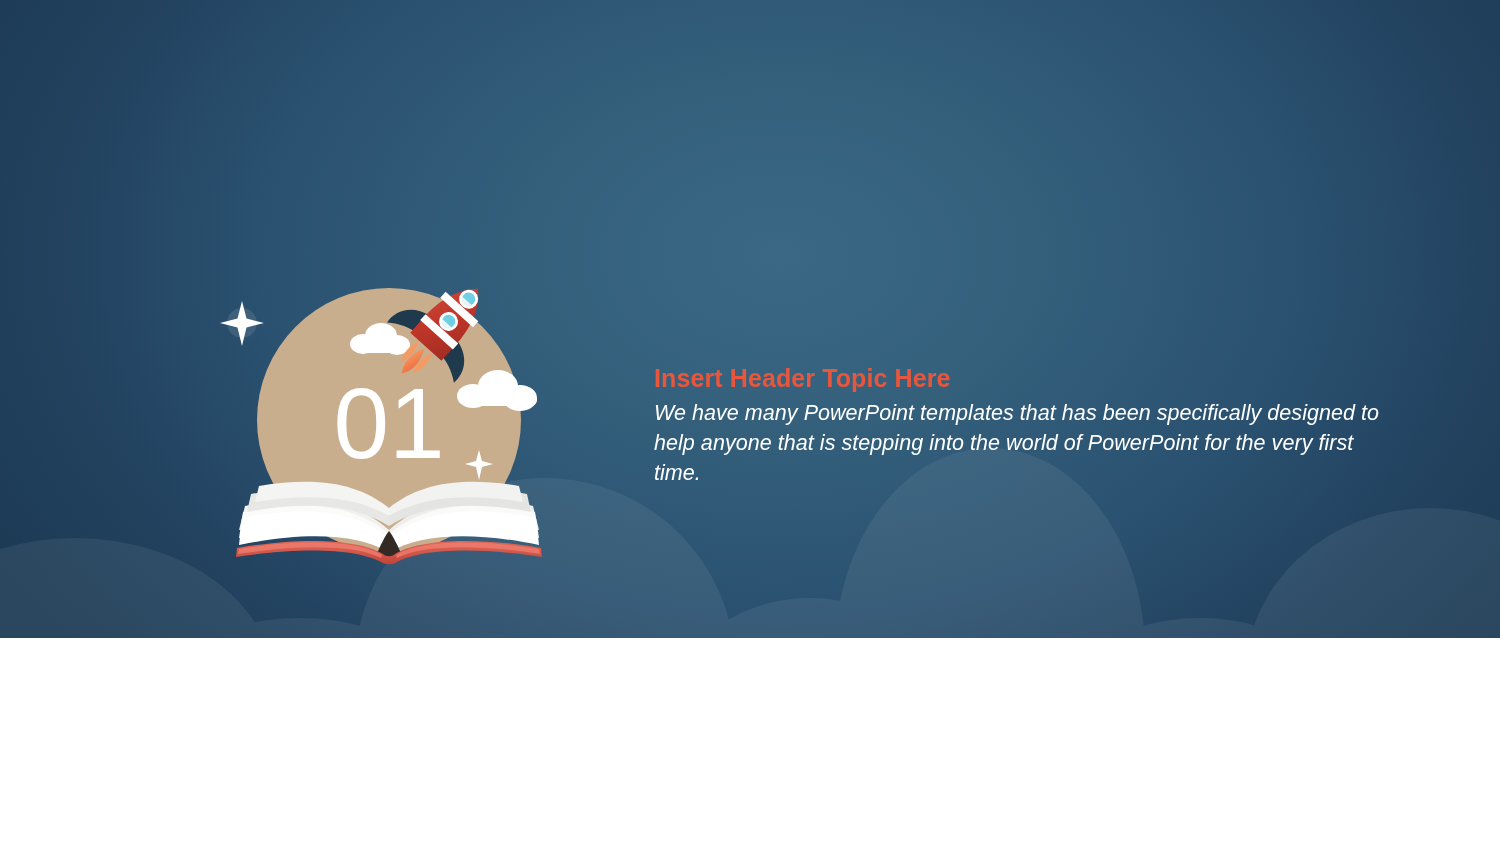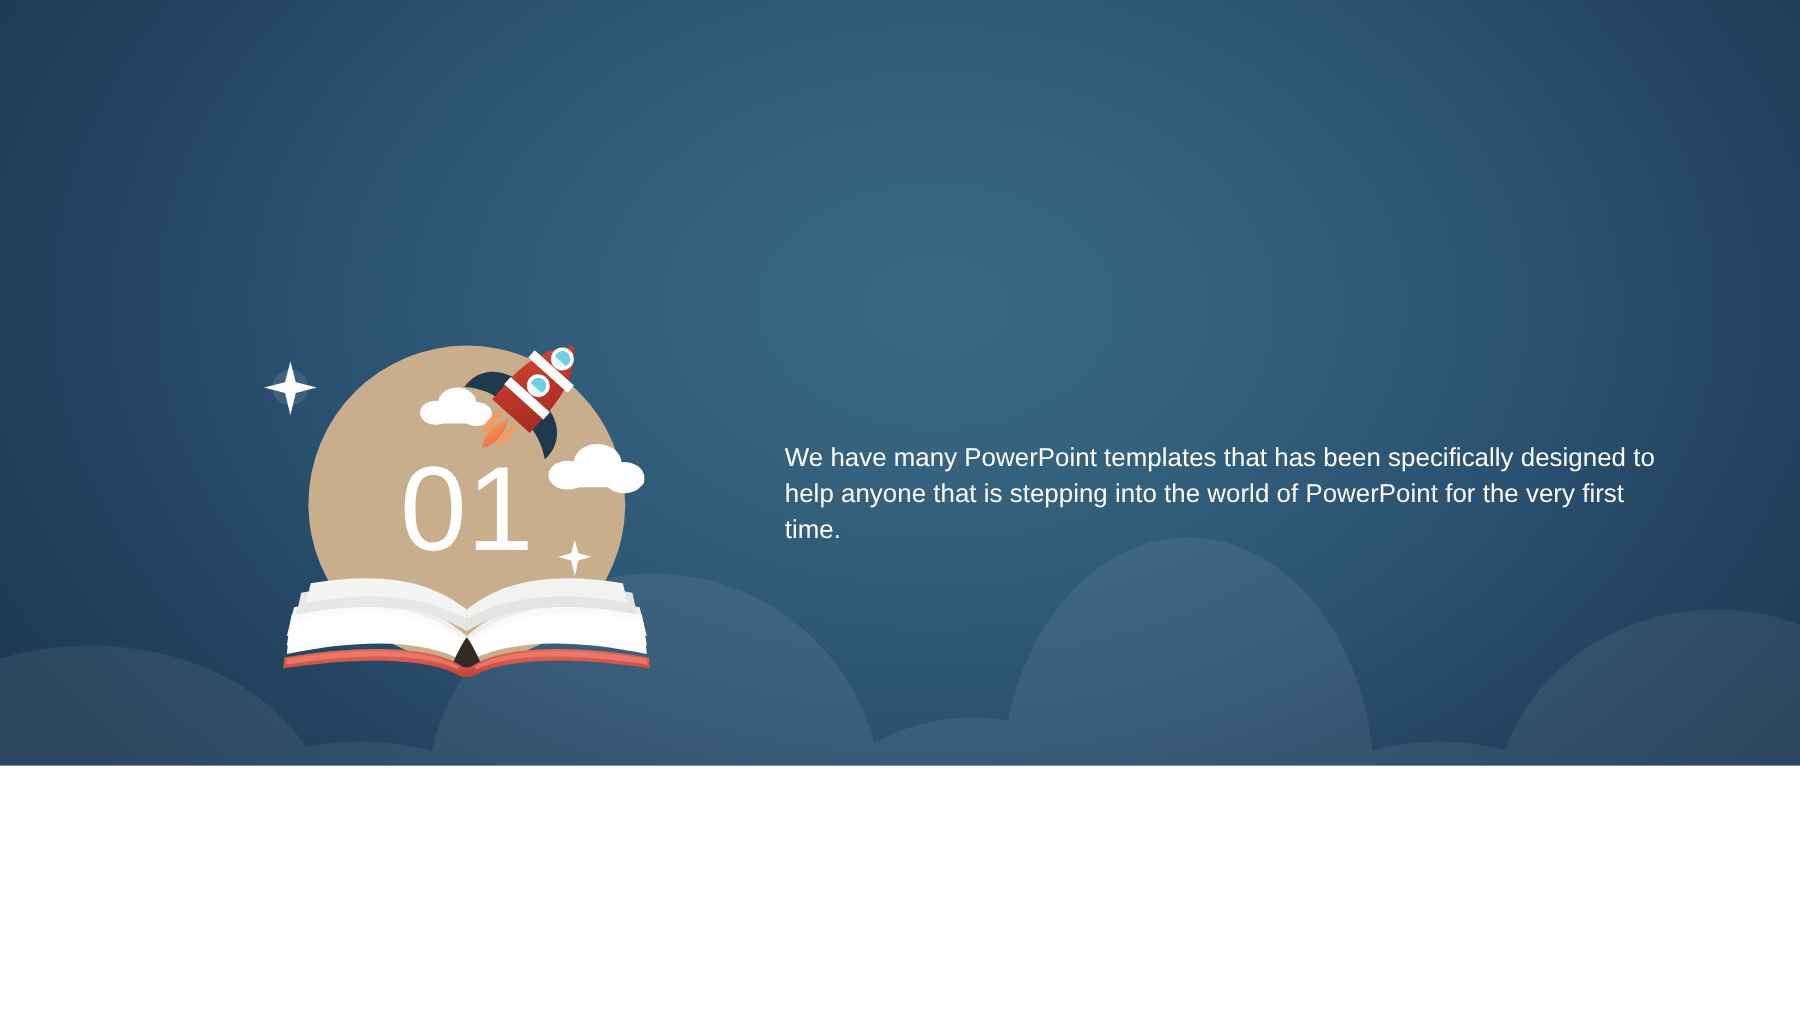--- a/index.html
+++ b/index.html
@@ -53,20 +53,21 @@
     line-height:32px;
     white-space:nowrap;
   }
   #body {
     margin-top:4px;
     font-size:21.5px;
     font-weight:normal;
     color:#ffffff;
     line-height:30px;
     letter-spacing:.05px;
+    font-style:italic;
   }
 </style>
 </head>
 <body>
 
 <div id="slide">
 
   <svg class="cloudband" viewBox="0 0 1500 260" preserveAspectRatio="none">
     <g fill="#ffffff" opacity="0.065">
       <ellipse cx="75" cy="310" rx="200" ry="150"></ellipse>
@@ -180,16 +181,17 @@
       <path d="M22 280 C92 268 146 272 168 286 C171 289 177 289 180 286
                C202 272 256 268 326 280 L327 289 C256 278 204 282 182 294
                C178 297 170 297 166 294 C144 282 92 278 21 289 Z" fill="url(#gCover)"></path>
 
       <path d="M24 281 C92 270 146 274 167 287 L166 290 C144 278 92 275 23 286 Z" fill="#ef8072" opacity=".75"></path>
       <path d="M324 281 C256 270 202 274 181 287 L182 290 C204 278 256 275 325 286 Z" fill="#ef8072" opacity=".75"></path>
     </g>
   </svg>
 
   <div id="textblock">
+    <div id="heading">Insert Header Topic Here</div>
     <div id="body">We have many PowerPoint templates that has been specifically designed to help anyone that is stepping into the world of PowerPoint for the very first time.</div>
   </div>
 
 </div>
 
 </body></html>

